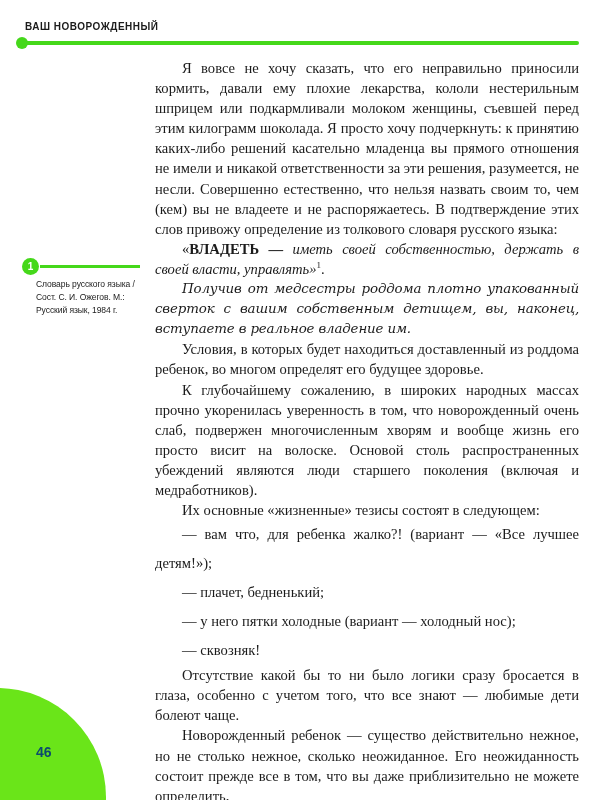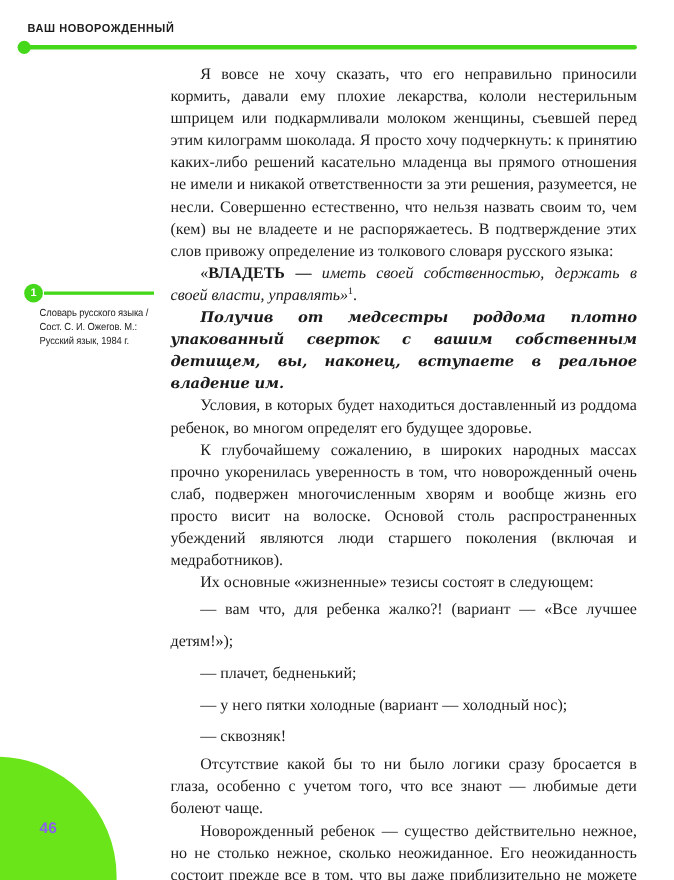--- a/index.html
+++ b/index.html
@@ -111,21 +111,21 @@
     border-radius: 50%;
     background: #6ae519;
   }
   .page-number {
     position: absolute;
     left: 36px;
     top: 744px;
     font-family: "Liberation Sans", "DejaVu Sans", sans-serif;
     font-size: 14px;
     font-weight: 700;
-    color: #8b5cf6;
+    color: #0c4a6e;
   }
 
   
   .text-column {
     position: absolute;
     left: 155px;
     top: 58px;
     width: 424px;
   }
   p.body-par {
@@ -159,21 +159,21 @@
     font-style: italic;
   }
   sup.fn {
     font-size: 9px;
     vertical-align: super;
     line-height: 0;
   }
   p.lead-bold {
     margin: 0;
     font-family: "DejaVu Serif", "Liberation Serif", serif;
-    font-weight: 700;
+    font-weight: 400;
     font-style: italic;
     font-size: 13.4px;
     line-height: 20.1px;
     text-align: justify;
     text-indent: 27px;
     letter-spacing: -0.15px;
   }
 </style>
 </head>
 <body>

